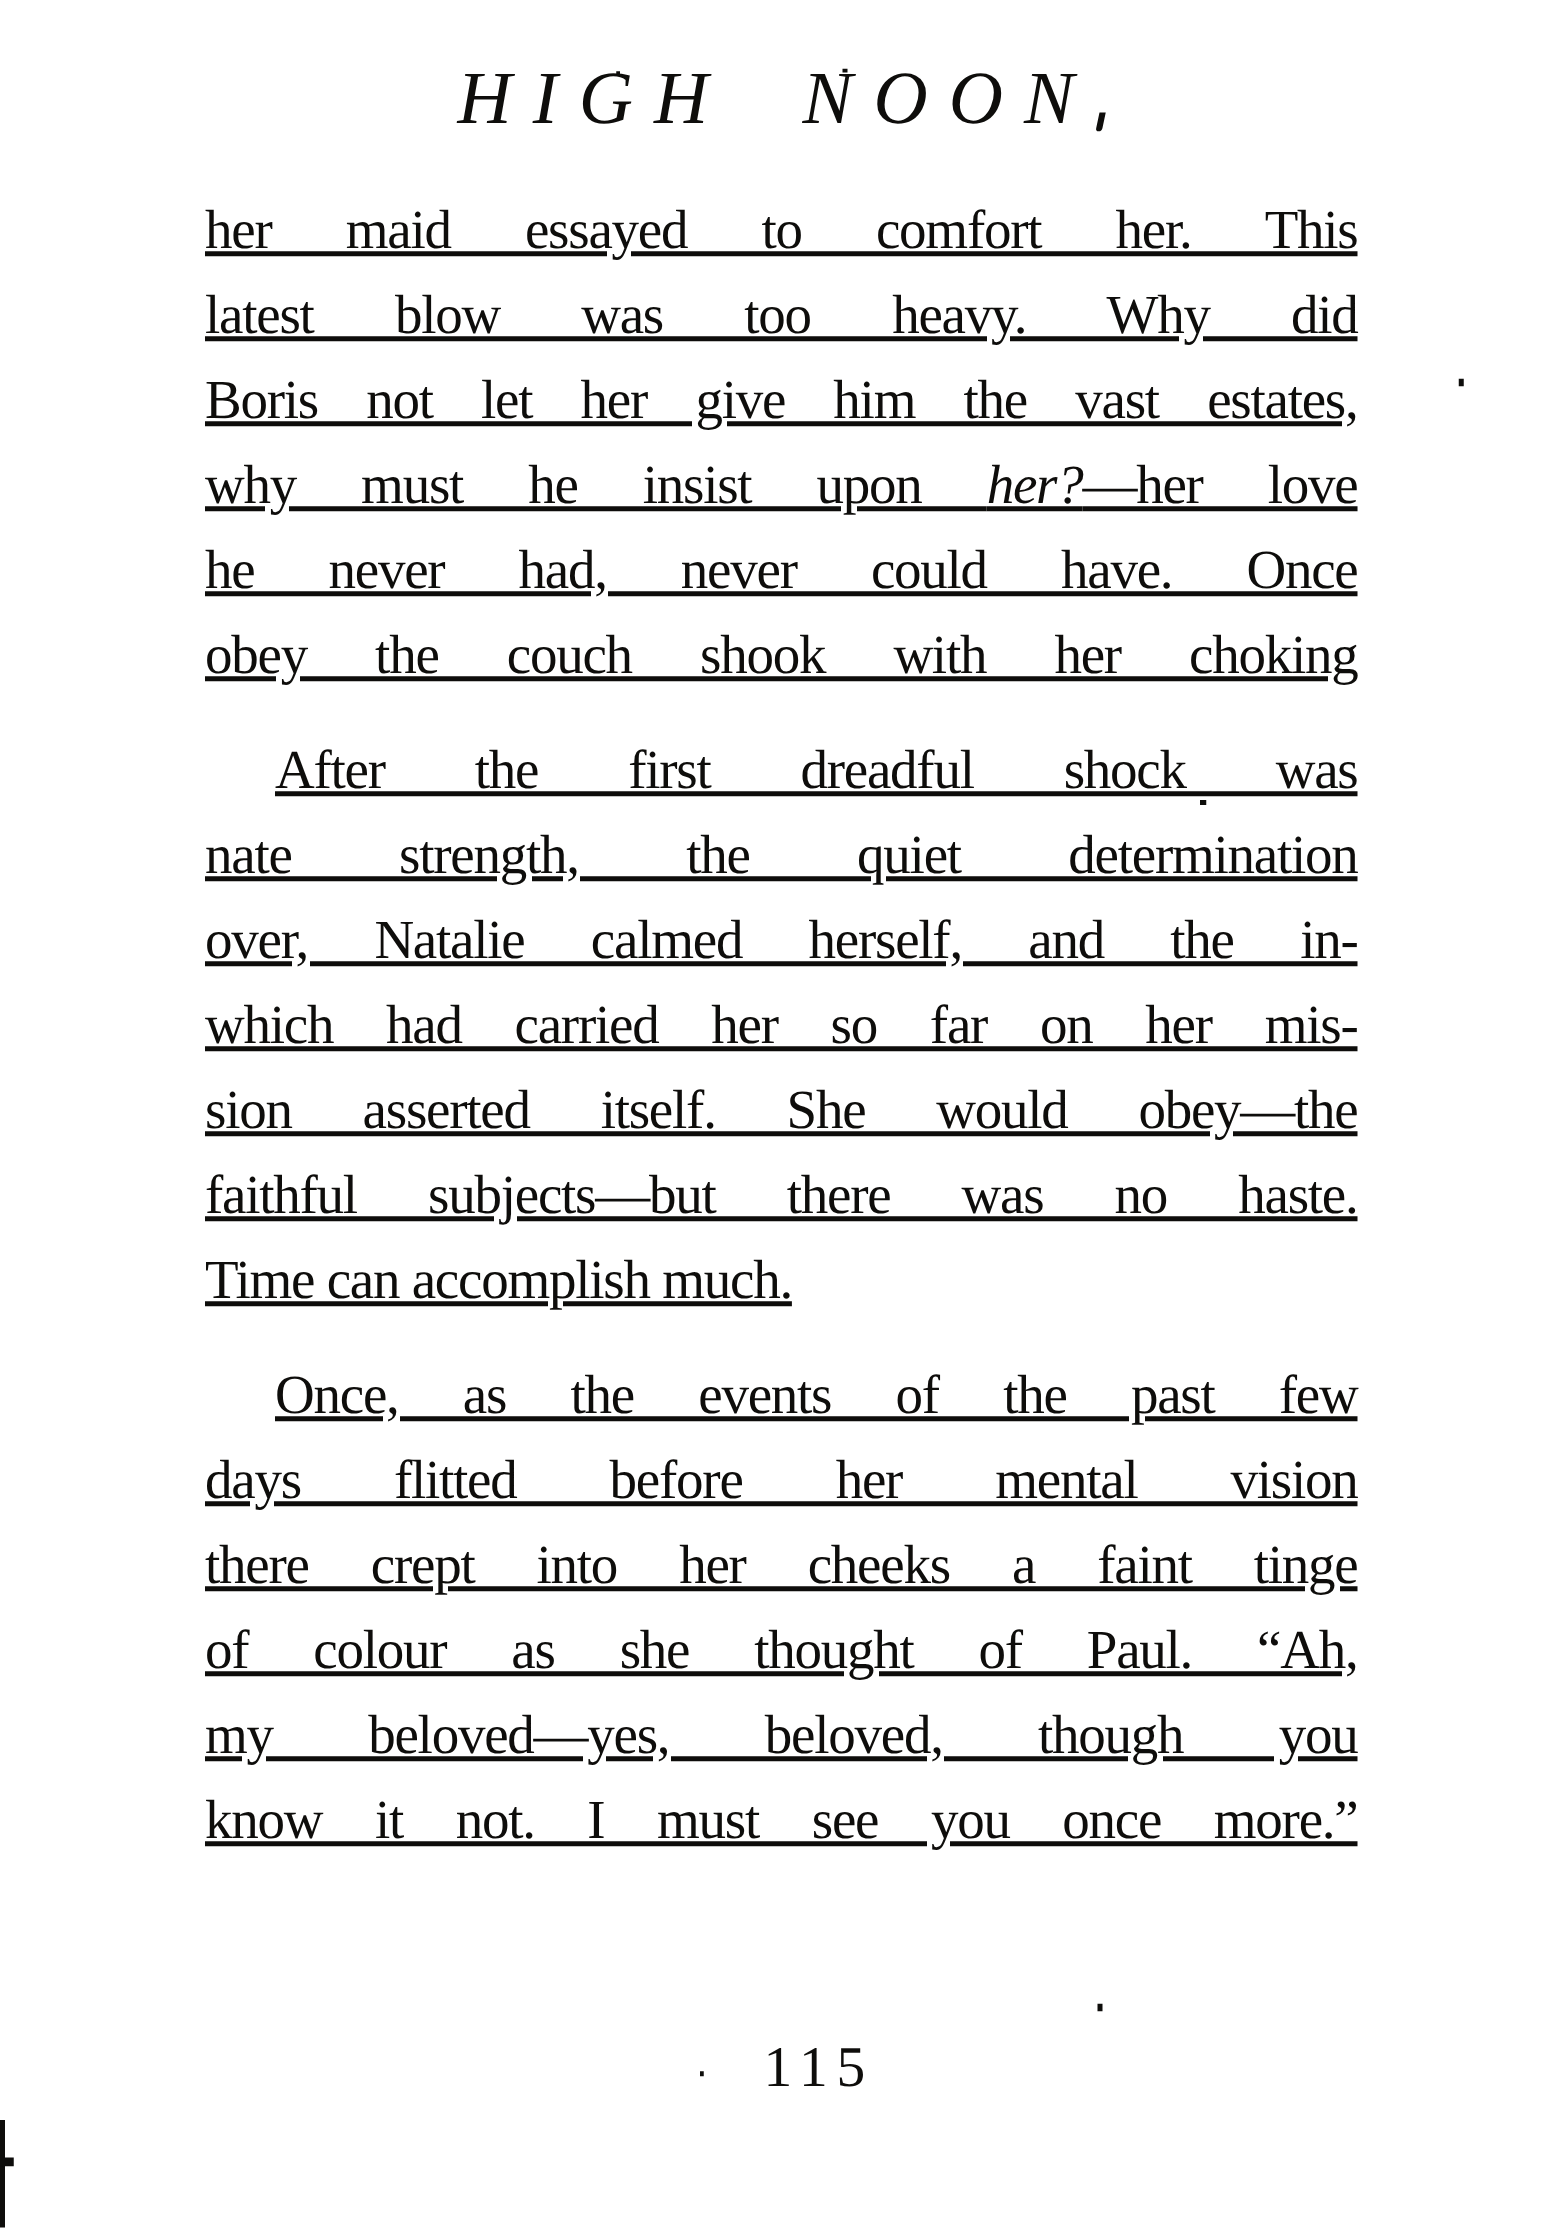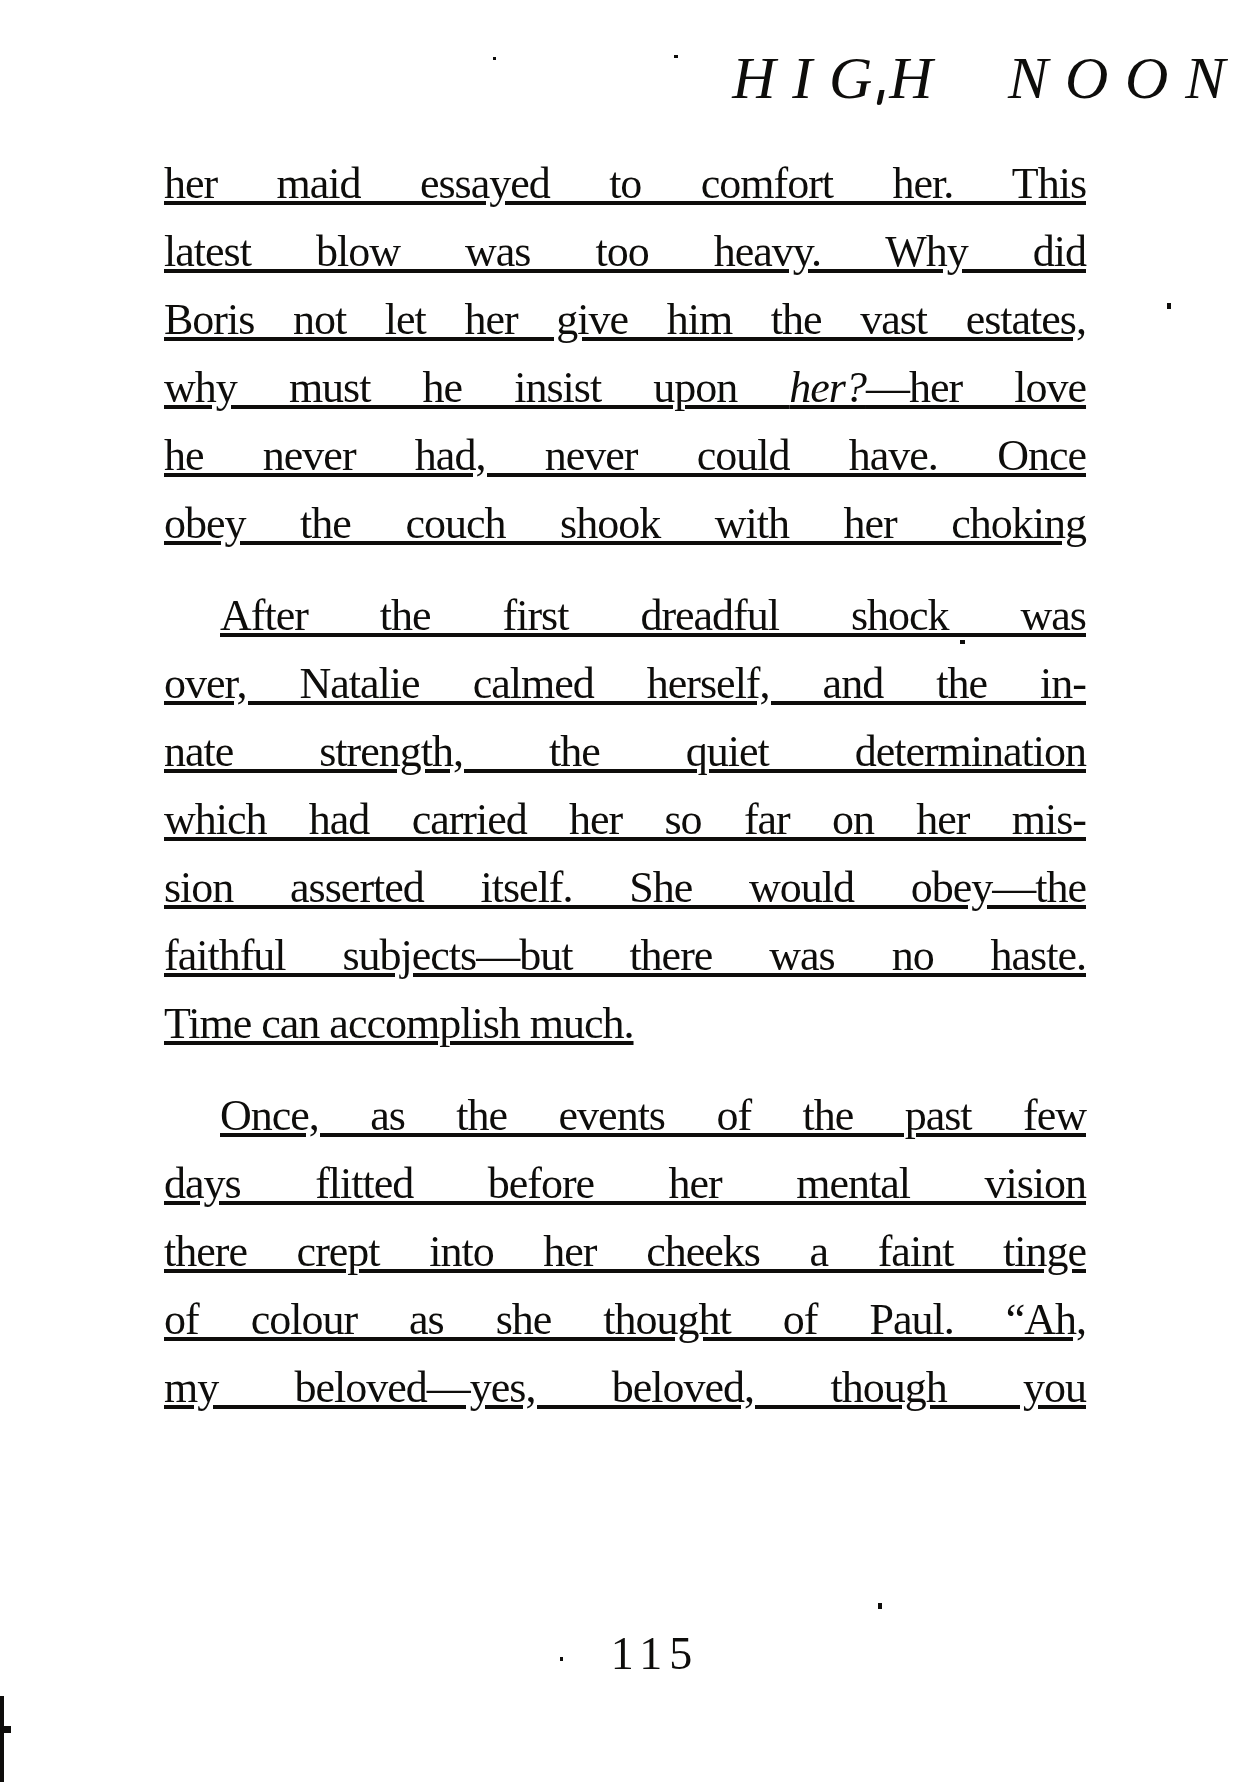--- a/index.html
+++ b/index.html
@@ -9,21 +9,21 @@
     font-family: "Liberation Serif", serif;
     color: #0e0d0b;
     position: relative;
     overflow: hidden;
   }
   .page { position: absolute; inset: 0; }
 
   .running-head {
     position: absolute;
     top: 46px; left: 0; width: 1242px;
-    text-align: right;
+    text-align: center;
     font-style: italic;
     font-size: 60px;
     line-height: 64px;
     letter-spacing: 0.28em;
     word-spacing: 0.45em;
     white-space: nowrap;
   }
 
   .body-text {
     position: absolute;
@@ -67,31 +67,32 @@
   <div class="running-head">HIGH NOON</div>
 
   <div class="body-text">
     <div class="line j">her maid essayed to comfort her.  This</div>
     <div class="line j">latest blow was too heavy.  Why did</div>
     <div class="line j">Boris not let her give him the vast estates,</div>
     <div class="line j"><span>why must he insist upon </span><span class="it">her?</span><span>—her love</span></div>
     <div class="line j">he never had, never could have.  Once</div>
     <div class="line j">obey the couch shook with her choking</div>
     <div class="line j indent">After the first dreadful shock was</div>
+    <div class="line j">nate strength, the quiet determination</div>
     <div class="line j">over, Natalie calmed herself, and the in-</div>
-    <div class="line j">nate strength, the quiet determination</div>
     <div class="line j">which had carried her so far on her mis-</div>
     <div class="line j">sion asserted itself.  She would obey—the</div>
     <div class="line j">faithful subjects—but there was no haste.</div>
     <div class="line">Time can accomplish much.</div>
     <div class="line j indent">Once, as the events of the past few</div>
     <div class="line j">days flitted before her mental vision</div>
     <div class="line j">there crept into her cheeks a faint tinge</div>
     <div class="line j">of colour as she thought of Paul.  “Ah,</div>
     <div class="line j">my beloved—yes, beloved, though you</div>
+    <div class="line j">know it not.  I must see you once more.”</div>
   </div>
 
   <div class="page-number">115</div>
 
   <div class="artifact left-bar"></div>
   <div class="artifact left-notch"></div>
   <div class="artifact speck-a"></div>
   <div class="artifact speck-b"></div>
   <div class="artifact title-tail"></div>
   <div class="artifact speck-c"></div>

